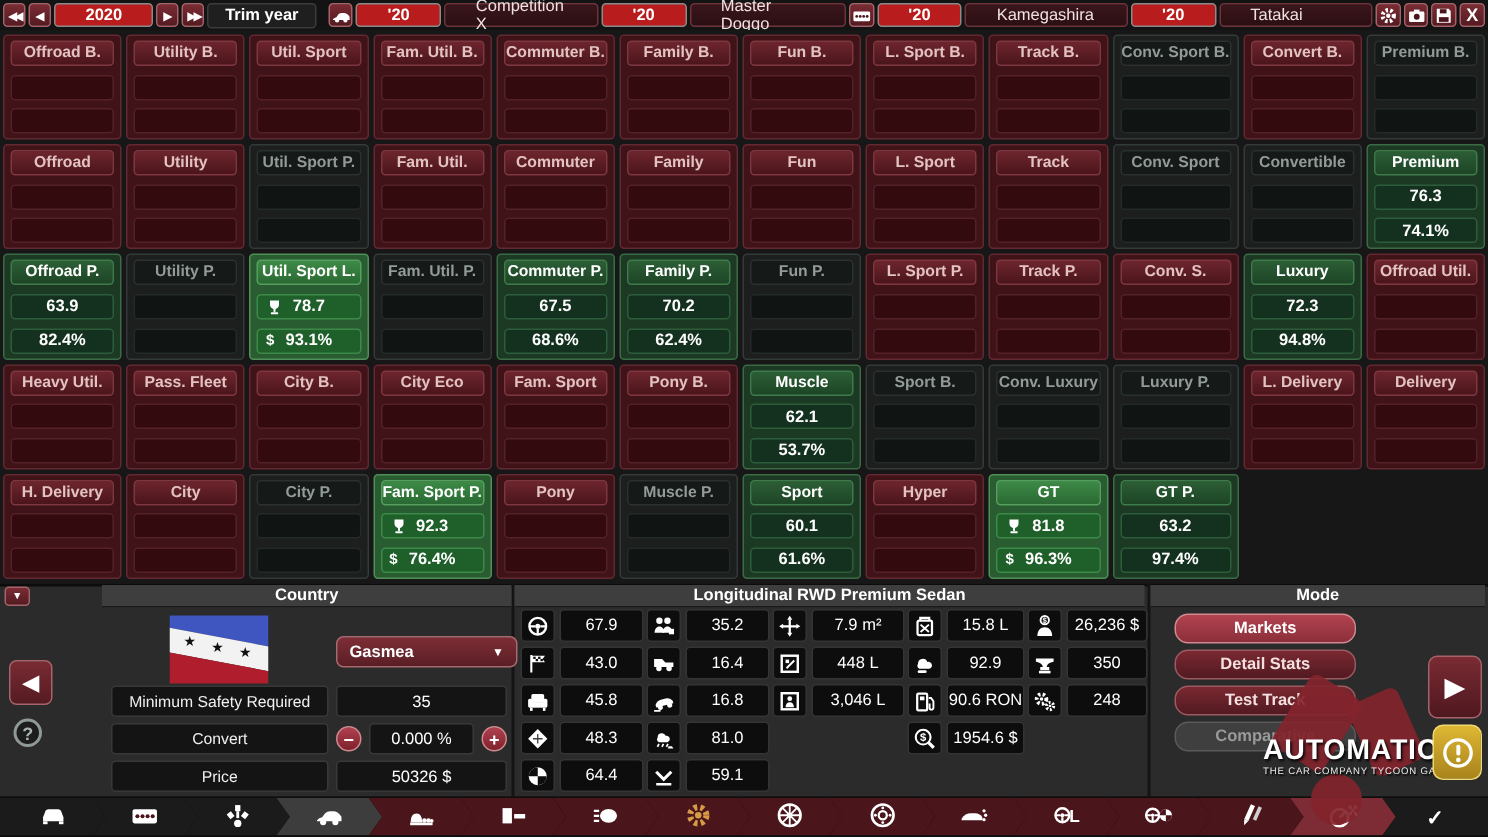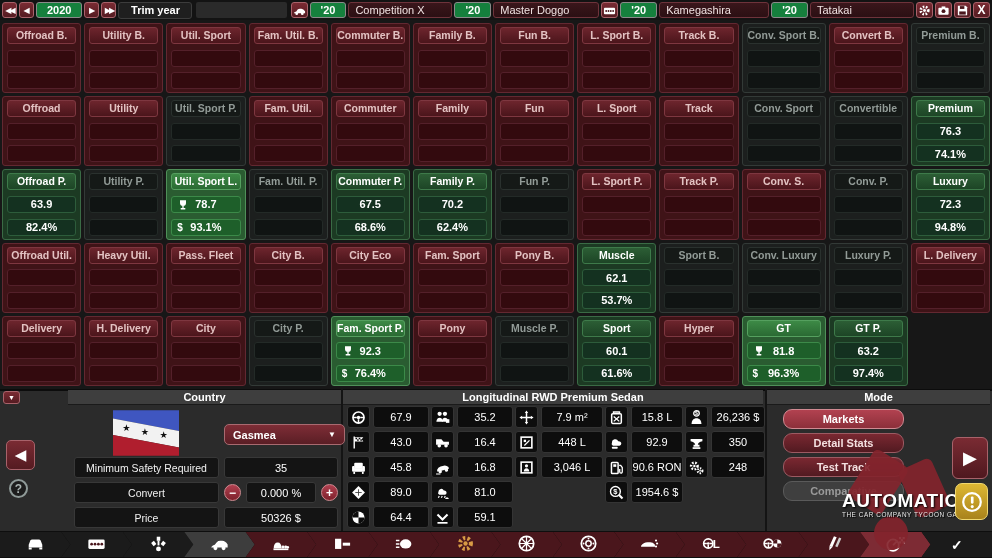--- a/index.html
+++ b/index.html
@@ -3,24 +3,24 @@
 <meta charset="utf-8">
 <style>
   * { box-sizing: border-box; margin: 0; padding: 0; }
   html,body { width: 992px; height: 558px; background:#000; font-family:"Liberation Sans",sans-serif; overflow:hidden; }
   #screen { position:relative; width:992px; height:558px; background:#161616; }
 
   
   #topbar { position:absolute; top:0; left:0; width:992px; height:20px; background:#131313; display:flex; align-items:center; gap:2px; padding:2px 2px; }
   .tb-btn { background:linear-gradient(#7a2b33,#541b21); border:1px solid #a8626a; border-radius:3px; color:#fff; height:16px; min-width:15px; display:flex; align-items:center; justify-content:center; font-size:8px; cursor:pointer; padding:0 1px; }
   .tb-btn svg { width:13px; height:13px; }
-  .tb-box { background:#15803d; border:1px solid #8a8a8a; border-radius:3px; color:#fff; font-weight:bold; font-size:11px; height:16px; display:flex; align-items:center; justify-content:center; padding:0 10px; }
+  .tb-box { background:#b91c1c; border:1px solid #8a8a8a; border-radius:3px; color:#fff; font-weight:bold; font-size:11px; height:16px; display:flex; align-items:center; justify-content:center; padding:0 20px; }
   .tb-tab { background:#1f1f1f; border:1px solid #3c3c3c; border-radius:3px; color:#fff; font-weight:bold; font-size:11px; height:17px; width:74px; display:flex; align-items:center; justify-content:center; }
   .tb-spacer { flex:1; background:#2a2a2a; border-radius:2px; height:16px; margin:0 2px; }
-  .tb-field { background:linear-gradient(#3a161b,#2b0f13); border:1px solid #6e333b; border-radius:3px; color:#f0e2e2; font-size:11px; height:16px; display:flex; align-items:center; padding:0 6px; }
+  .tb-field { background:linear-gradient(#3a161b,#2b0f13); border:1px solid #6e333b; border-radius:3px; color:#f0e2e2; font-size:11px; height:16px; display:flex; align-items:center; padding:0 20px; }
   .w-comp { width:104px; } .w-mast { width:106px; } .w-kame { width:110px; } .w-tata { width:104px; }
 
   
   #market-grid { position:absolute; top:20px; left:0; width:992px; height:369px; background:#171717; display:grid; grid-template-columns:repeat(12,1fr); grid-template-rows:repeat(5,1fr); gap:3px 3px; padding:3px 2px; }
   .cell { border-radius:3px; display:flex; flex-direction:column; justify-content:space-between; padding:3px 4px; }
   .cell-head { height:17px; line-height:15px; text-align:center; font-size:10.5px; font-weight:bold; border-radius:3px; overflow:hidden; white-space:nowrap; }
   .cell-slot { position:relative; height:17px; border-radius:3px; display:flex; align-items:center; justify-content:center; font-size:11px; font-weight:bold; color:#fff; }
   .slot-icon { position:absolute; left:5px; top:2px; width:12px; height:12px; color:#fff; font-size:10px; font-weight:bold; line-height:12px; }
   .slot-icon svg { width:12px; height:12px; }
   .cell.red  { background:#3f1317; border:1px solid #632831; }
@@ -349,25 +349,20 @@
       <div class="cell red">
         <div class="cell-head">Track P.</div>
         <div class="cell-slot"></div>
         <div class="cell-slot"></div>
       </div>
       <div class="cell red">
         <div class="cell-head">Conv. S.</div>
         <div class="cell-slot"></div>
         <div class="cell-slot"></div>
       </div>
-      <div class="cell dark">
-        <div class="cell-head">Conv. P.</div>
-        <div class="cell-slot"></div>
-        <div class="cell-slot"></div>
-      </div>
       <div class="cell green">
         <div class="cell-head">Luxury</div>
         <div class="cell-slot">
           <span>72.3</span>
         </div>
         <div class="cell-slot">
           <span>94.8%</span>
         </div>
       </div>
       <div class="cell red">
@@ -599,21 +594,21 @@
         </div>
         <div class="stat-value">45.8</div>
       </div>
       <div class="stat-row">
         <div class="stat-icon">
           <svg viewBox="0 0 14 14" xmlns="http://www.w3.org/2000/svg">
             <path d="M7 1 13 7 7 13 1 7Z" fill="#fff"></path>
             <path d="M4 7h6M7 4v6" stroke="#3e3e3e" stroke-width="0.8"></path>
           </svg>
         </div>
-        <div class="stat-value">89.0</div>
+        <div class="stat-value">48.3</div>
       </div>
       <div class="stat-row">
         <div class="stat-icon">
           <svg viewBox="0 0 14 14" xmlns="http://www.w3.org/2000/svg">
             <circle cx="7" cy="7" r="5.6" fill="#fff"></circle>
             <path d="M7 7V1.4A5.6 5.6 0 0 0 1.4 7Z" fill="#0d0d0d"></path>
             <path d="M7 7v5.6A5.6 5.6 0 0 0 12.6 7Z" fill="#0d0d0d"></path>
           </svg>
         </div>
         <div class="stat-value">64.4</div>

